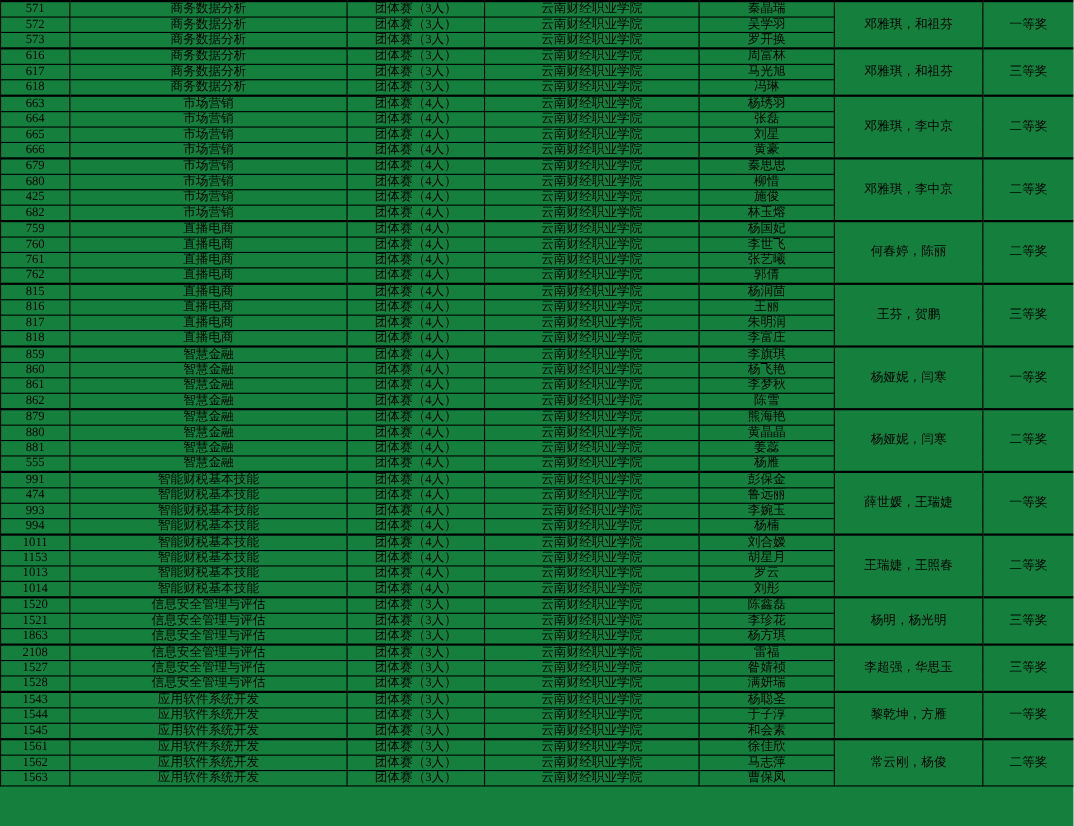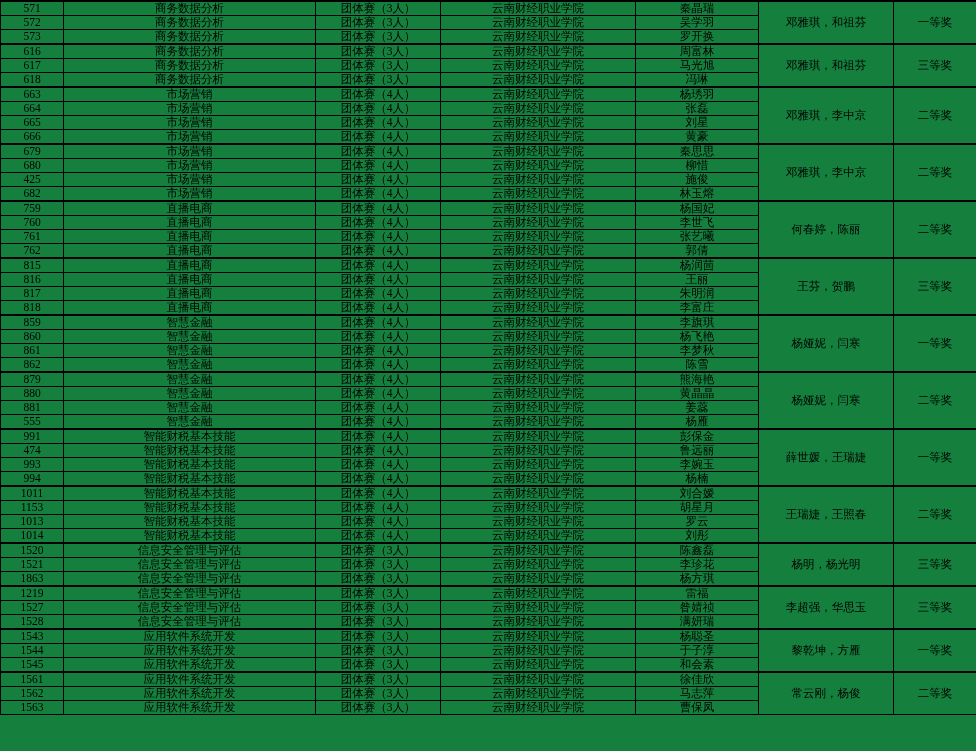--- a/index.html
+++ b/index.html
@@ -356,21 +356,21 @@
           <td>李珍花</td>
         </tr>
         <tr>
           <td>1863</td>
           <td>信息安全管理与评估</td>
           <td>团体赛（3人）</td>
           <td>云南财经职业学院</td>
           <td>杨方琪</td>
         </tr>
         <tr class="group-start">
-          <td>1219</td>
+          <td>2108</td>
           <td>信息安全管理与评估</td>
           <td>团体赛（3人）</td>
           <td>云南财经职业学院</td>
           <td>雷福</td>
           <td class="cell-teachers" rowspan="3">李超强，华思玉</td>
           <td class="cell-award" rowspan="3">三等奖</td>
         </tr>
         <tr>
           <td>1527</td>
           <td>信息安全管理与评估</td>

